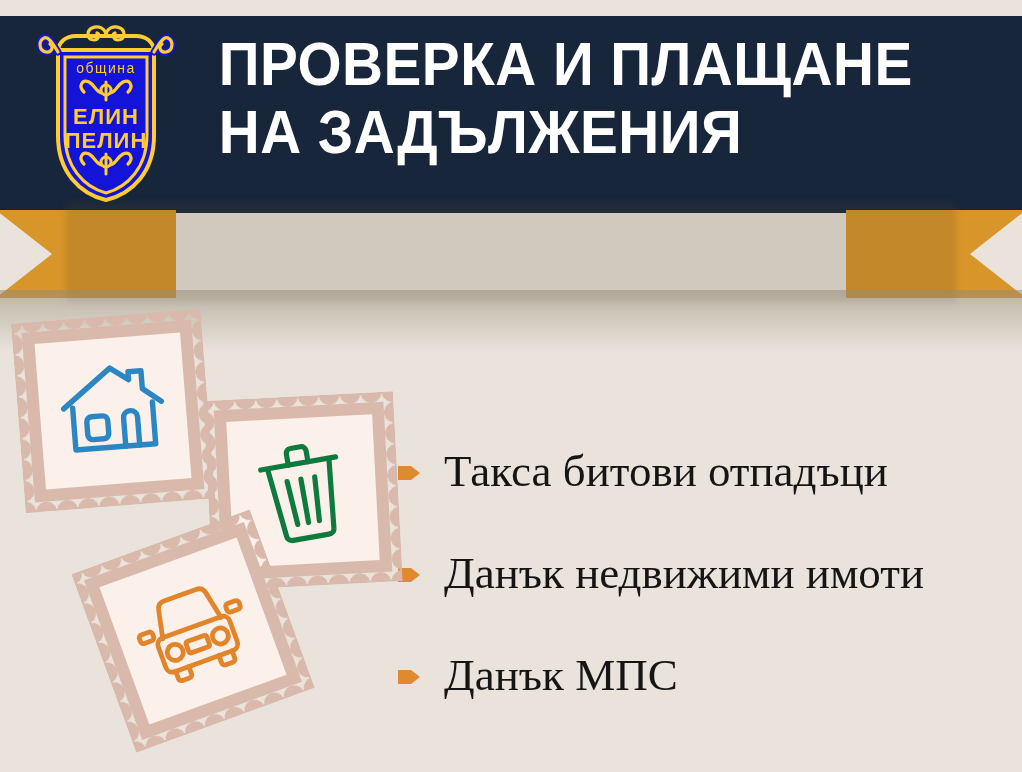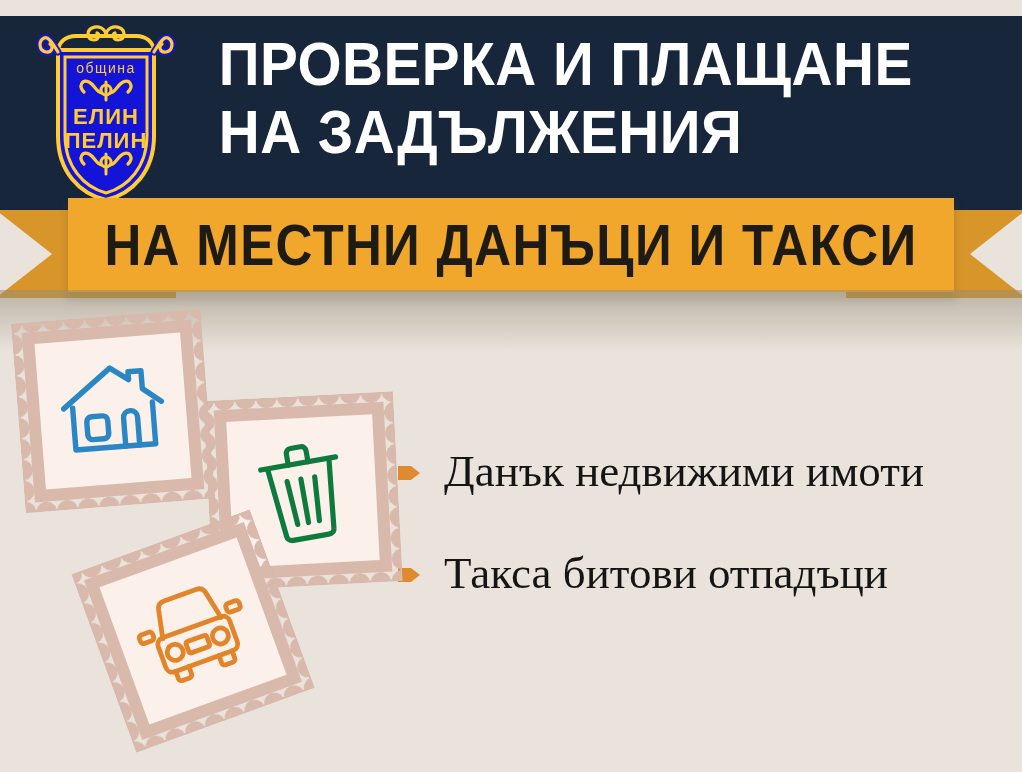--- a/index.html
+++ b/index.html
@@ -194,23 +194,20 @@
     <div class="header-titles">
       <div class="title-line">ПРОВЕРКА И ПЛАЩАНЕ</div>
       <div class="title-line">НА ЗАДЪЛЖЕНИЯ</div>
     </div>
   </div>
 
   <div class="ribbon">
     <div class="ribbon-tail left"></div>
     <div class="ribbon-tail right"></div>
     <div class="ribbon-shadow"></div>
-    <div class="ribbon-main">
-      <span class="ribbon-text">НА МЕСТНИ ДАНЪЦИ И ТАКСИ</span>
-    </div>
     <div class="ribbon-fade"></div>
   </div>
 
   <div class="stamp" id="stamp-house">
     <div class="scallop"></div>
     <div class="inner">
       <svg width="108" height="100" viewBox="0 0 108 100" xmlns="http://www.w3.org/2000/svg">
         <g fill="none" stroke="#2b86c4" stroke-width="5.4" stroke-linecap="round" stroke-linejoin="round">
           <path d="M5 44 L54 7 L72 20 L72 12 L85 12 L85 30 L103 44"></path>
           <path d="M14 44 L14 86 L94 86 L94 44"></path>
@@ -257,28 +254,36 @@
   </div>
 
   <div class="bullets">
 
     <div class="bullet-row">
       <span class="bullet-mark">
         <svg width="26" height="26" viewBox="0 0 26 26" xmlns="http://www.w3.org/2000/svg">
           <path d="M2 6 L15 6 L24 13 L15 20 L2 20 Z" fill="#df8a2e"></path>
         </svg>
       </span>
-      <span class="bullet-label">Данък недвижими имоти</span>
+      <span class="bullet-label">Такса битови отпадъци</span>
     </div>
 
     <div class="bullet-row">
       <span class="bullet-mark">
         <svg width="26" height="26" viewBox="0 0 26 26" xmlns="http://www.w3.org/2000/svg">
           <path d="M2 6 L15 6 L24 13 L15 20 L2 20 Z" fill="#df8a2e"></path>
         </svg>
       </span>
-      <span class="bullet-label">Такса битови отпадъци</span>
-    </div>
-
+      <span class="bullet-label">Данък недвижими имоти</span>
+    </div>
+
+    <div class="bullet-row">
+      <span class="bullet-mark">
+        <svg width="26" height="26" viewBox="0 0 26 26" xmlns="http://www.w3.org/2000/svg">
+          <path d="M2 6 L15 6 L24 13 L15 20 L2 20 Z" fill="#df8a2e"></path>
+        </svg>
+      </span>
+      <span class="bullet-label">Данък МПС</span>
+    </div>
 
   </div>
 
 </div>
 
 </body></html>

